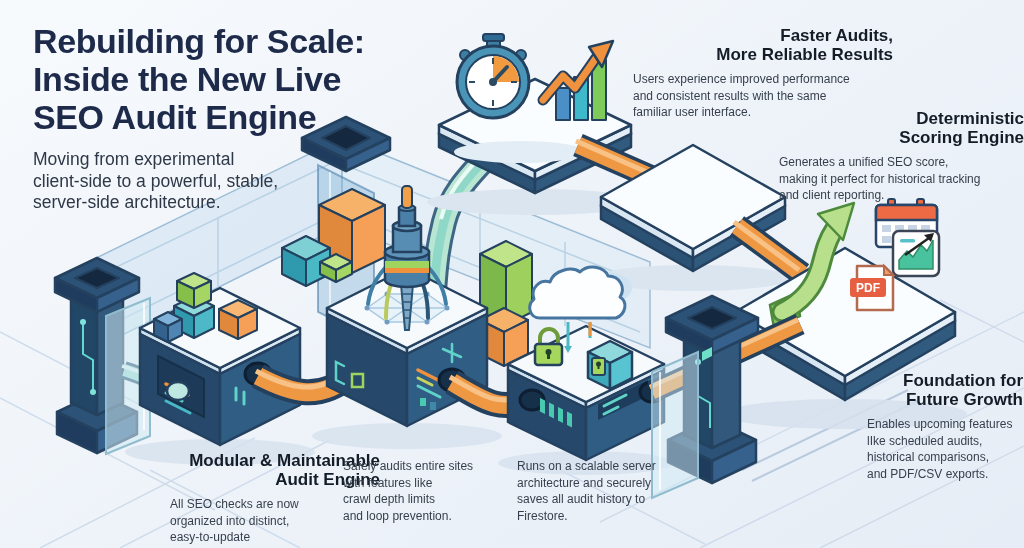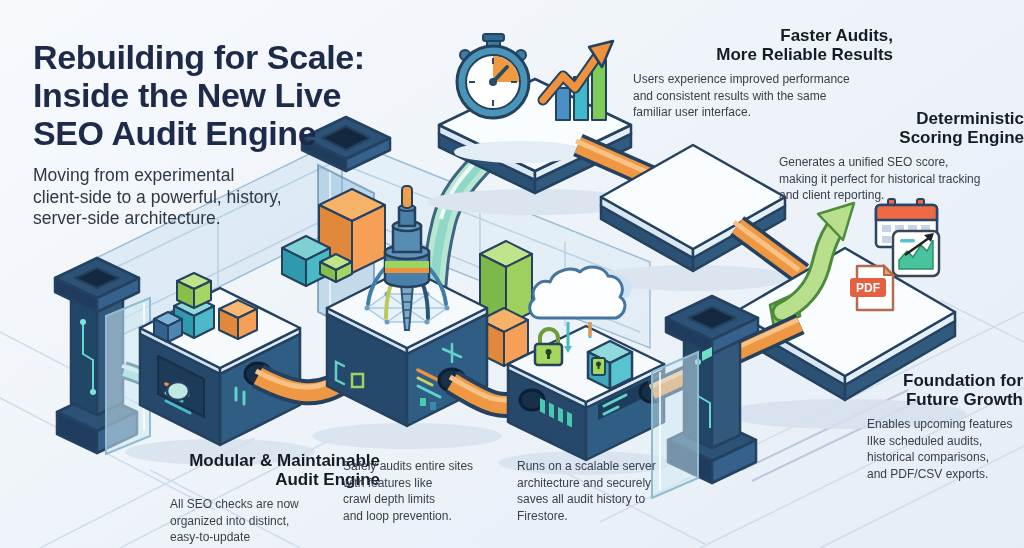--- a/index.html
+++ b/index.html
@@ -2,21 +2,21 @@
 <html><head>
 <meta charset="utf-8">
 <style>
   html,body{margin:0;padding:0;background:#dfe6ef;}
   .canvas{position:relative;width:1024px;height:548px;overflow:hidden;
           background:linear-gradient(145deg,#f7fafd 0%,#eef3f9 50%,#e6edf6 100%);
           font-family:"Liberation Sans",sans-serif;}
   svg.scene{position:absolute;left:0;top:0;}
   .ol{stroke:#24415f;stroke-width:2.5;stroke-linejoin:round;stroke-linecap:round;}
   .thin{stroke:#24415f;stroke-width:2;stroke-linejoin:round;}
-  .title-block{position:absolute;left:33px;top:38px;}
+  .title-block{position:absolute;left:33px;top:22px;}
   .title-block h1{font-size:34px;line-height:38px;font-weight:800;color:#1d2a49;
                   margin:0;white-space:pre-line;letter-spacing:-0.4px;}
   .title-block p{font-size:17.5px;line-height:21.5px;color:#2e3847;margin:13px 0 0 0;white-space:pre-line;}
   .callout{position:absolute;}
   .callout h3{font-size:17px;line-height:19px;font-weight:700;color:#141c27;margin:0;white-space:pre-line;text-align:right;}
   .callout p{font-size:12px;line-height:16.5px;color:#363f4c;margin:7px 0 0 0;white-space:pre-line;}
 </style>
 </head>
 <body>
 
@@ -401,21 +401,21 @@
 
   <polygon points="652,372 698,352 698,478 652,498" fill="rgba(208,234,243,0.5)" stroke="#8fbccf" stroke-width="2"></polygon>
   <path d="M660,372 L660,490" stroke="rgba(255,255,255,0.75)" stroke-width="2" fill="none"></path>
 </svg>
 
 <div class="title-block">
   <h1>Rebuilding for Scale:
 Inside the New Live
 SEO Audit Engine</h1>
   <p>Moving from experimental
-client-side to a powerful, history,
+client-side to a powerful, stable,
 server-side architecture.</p>
 </div>
 
 <div class="callout" style="left:633px;top:26px;width:260px">
   <h3>Faster Audits,
 More Reliable Results</h3>
   <p>Users experience improved performance
 and consistent results with the same
 familiar user interface.</p>
 </div>

